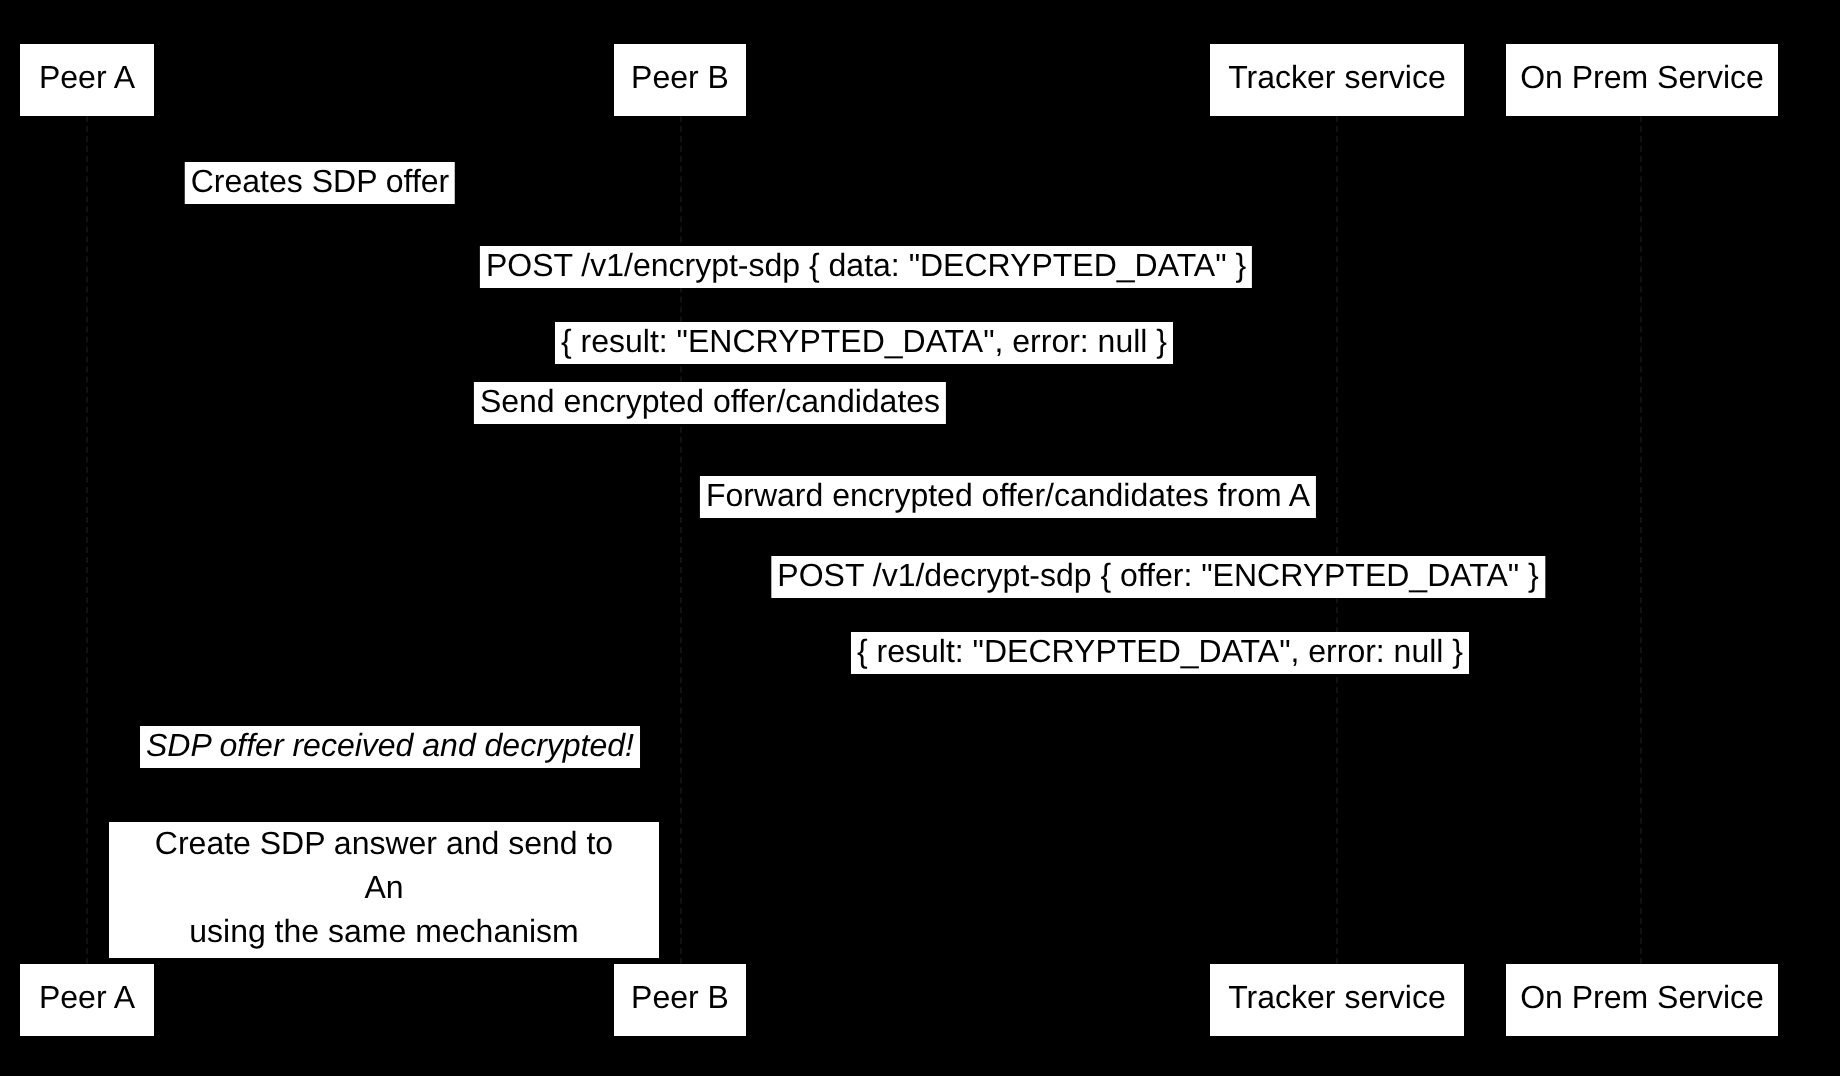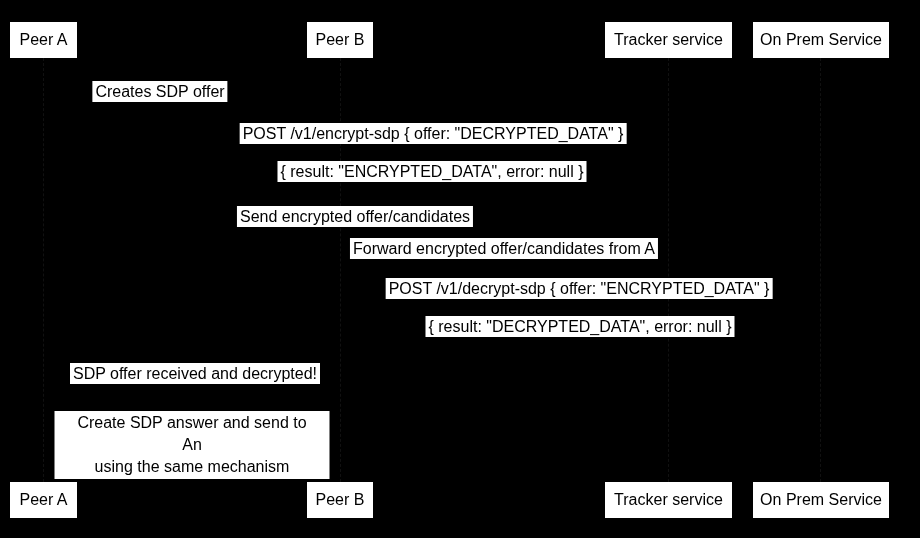--- a/index.html
+++ b/index.html
@@ -47,25 +47,25 @@
     background:#fff;
     color:#000;
     font-size:16px;
     line-height:19px;
     padding:1px 3px;
     white-space:nowrap;
   }
   .m-creates   {left:131px;top:81px;margin-left:29px;}
   .m-post-enc  {left:433px;top:123px;}
   .m-res-enc   {left:432px;top:161px;}
-  .m-send      {left:355px;top:206px;}
+  .m-send      {left:355px;top:191px;}
   .m-forward   {left:504px;top:238px;}
   .m-post-dec  {left:579px;top:278px;}
   .m-res-dec   {left:580px;top:316px;}
-  .m-received  {left:195px;top:363px;}
+  .m-received  {left:195px;top:363px;font-style:italic;}
 
   .note{
     position:absolute;
     left:192px;top:411px;
     transform:translateX(-50%);
     width:251px;
     background:#fff;
     color:#000;
     font-size:16px;
     line-height:22px;
@@ -82,21 +82,21 @@
   <div class="lifeline l-peer-b"></div>
   <div class="lifeline l-tracker"></div>
   <div class="lifeline l-onprem"></div>
 
   <div class="actor a-peer-a-top">Peer A</div>
   <div class="actor a-peer-b-top">Peer B</div>
   <div class="actor a-tracker-top">Tracker service</div>
   <div class="actor a-onprem-top">On Prem Service</div>
 
   <div class="msg m-creates">Creates SDP offer</div>
-  <div class="msg m-post-enc">POST /v1/encrypt-sdp { offer: "DECRYPTED_DATA" }</div>
+  <div class="msg m-post-enc">POST /v1/encrypt-sdp { data: "DECRYPTED_DATA" }</div>
   <div class="msg m-res-enc">{ result: "ENCRYPTED_DATA", error: null }</div>
   <div class="msg m-send">Send encrypted offer/candidates</div>
   <div class="msg m-forward">Forward encrypted offer/candidates from A</div>
   <div class="msg m-post-dec">POST /v1/decrypt-sdp { offer: "ENCRYPTED_DATA" }</div>
   <div class="msg m-res-dec">{ result: "DECRYPTED_DATA", error: null }</div>
   <div class="msg m-received">SDP offer received and decrypted!</div>
 
   <div class="note">
     <div>Create SDP answer and send to An</div>
     <div>using the same mechanism</div>

